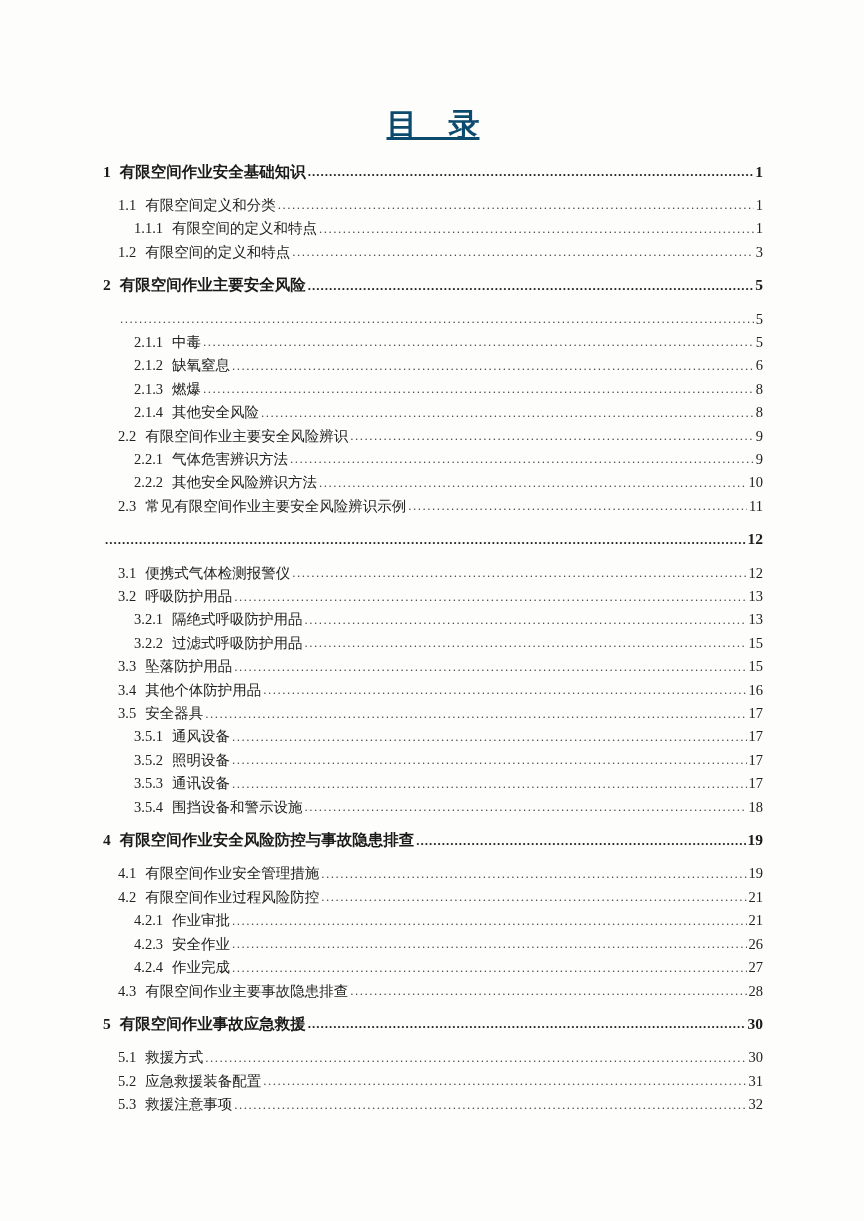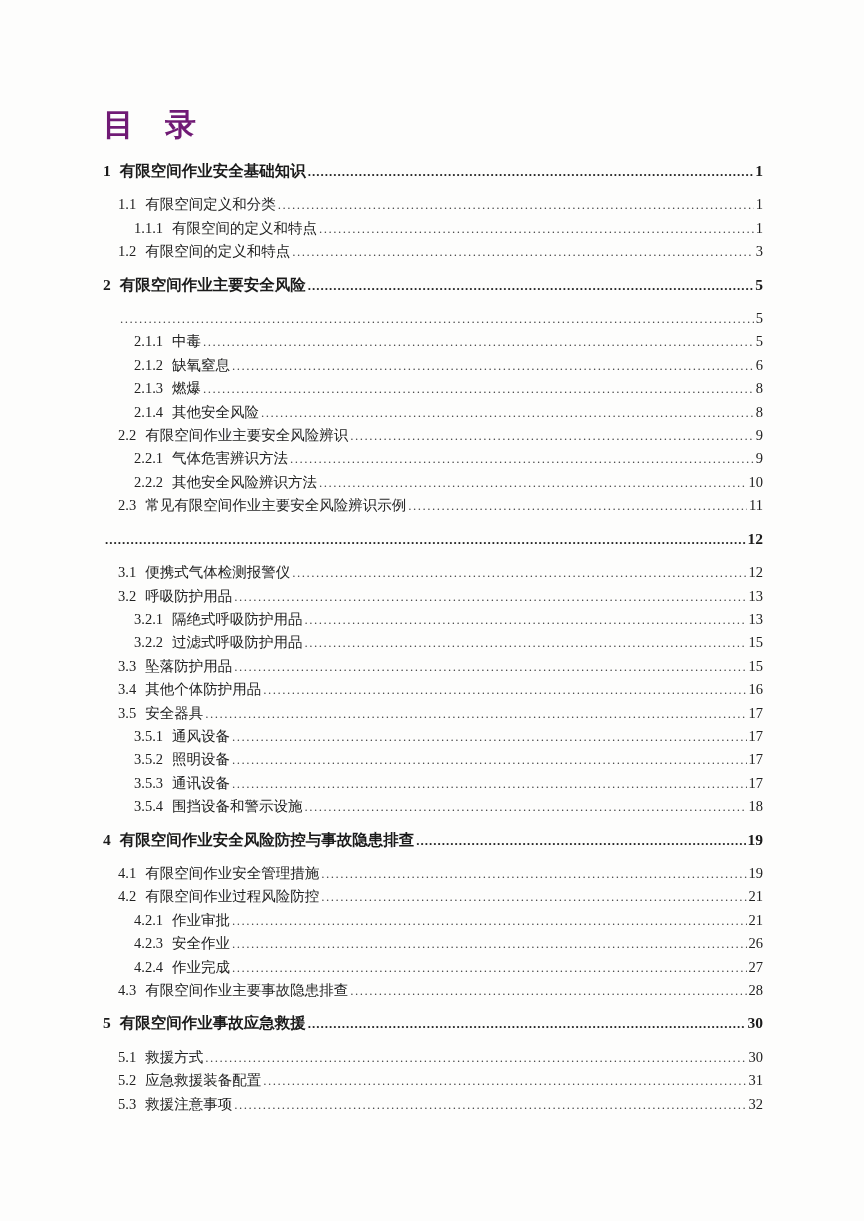--- a/index.html
+++ b/index.html
@@ -18,33 +18,35 @@
     position: absolute;
     left: 0;
     top: 0;
     width: 864px;
     height: 1221px;
     background: #fdfdfc;
     box-sizing: border-box;
     padding: 106px 101px 0 103px;
   }
   .doc-title {
+    text-align: center;
     font-size: 31px;
     font-weight: bold;
-    color: #701a75;
+    color: #0c4a6e;
     line-height: 38px;
     margin: 0 0 16px 0;
     font-family: "Liberation Serif", "DejaVu Serif", serif;
+    text-decoration: underline;
   }
   .toc {
     width: 660px;
   }
   .toc-row {
     display: flex;
-    align-items: flex-start;
+    align-items: center;
     line-height: 22.4px;
     font-size: 14.5px;
     white-space: nowrap;
   }
   .toc-row.lvl1 {
     font-size: 15.5px;
     font-weight: bold;
     color: #1a1a1a;
     margin-top: 10px;
     margin-bottom: 10px;

